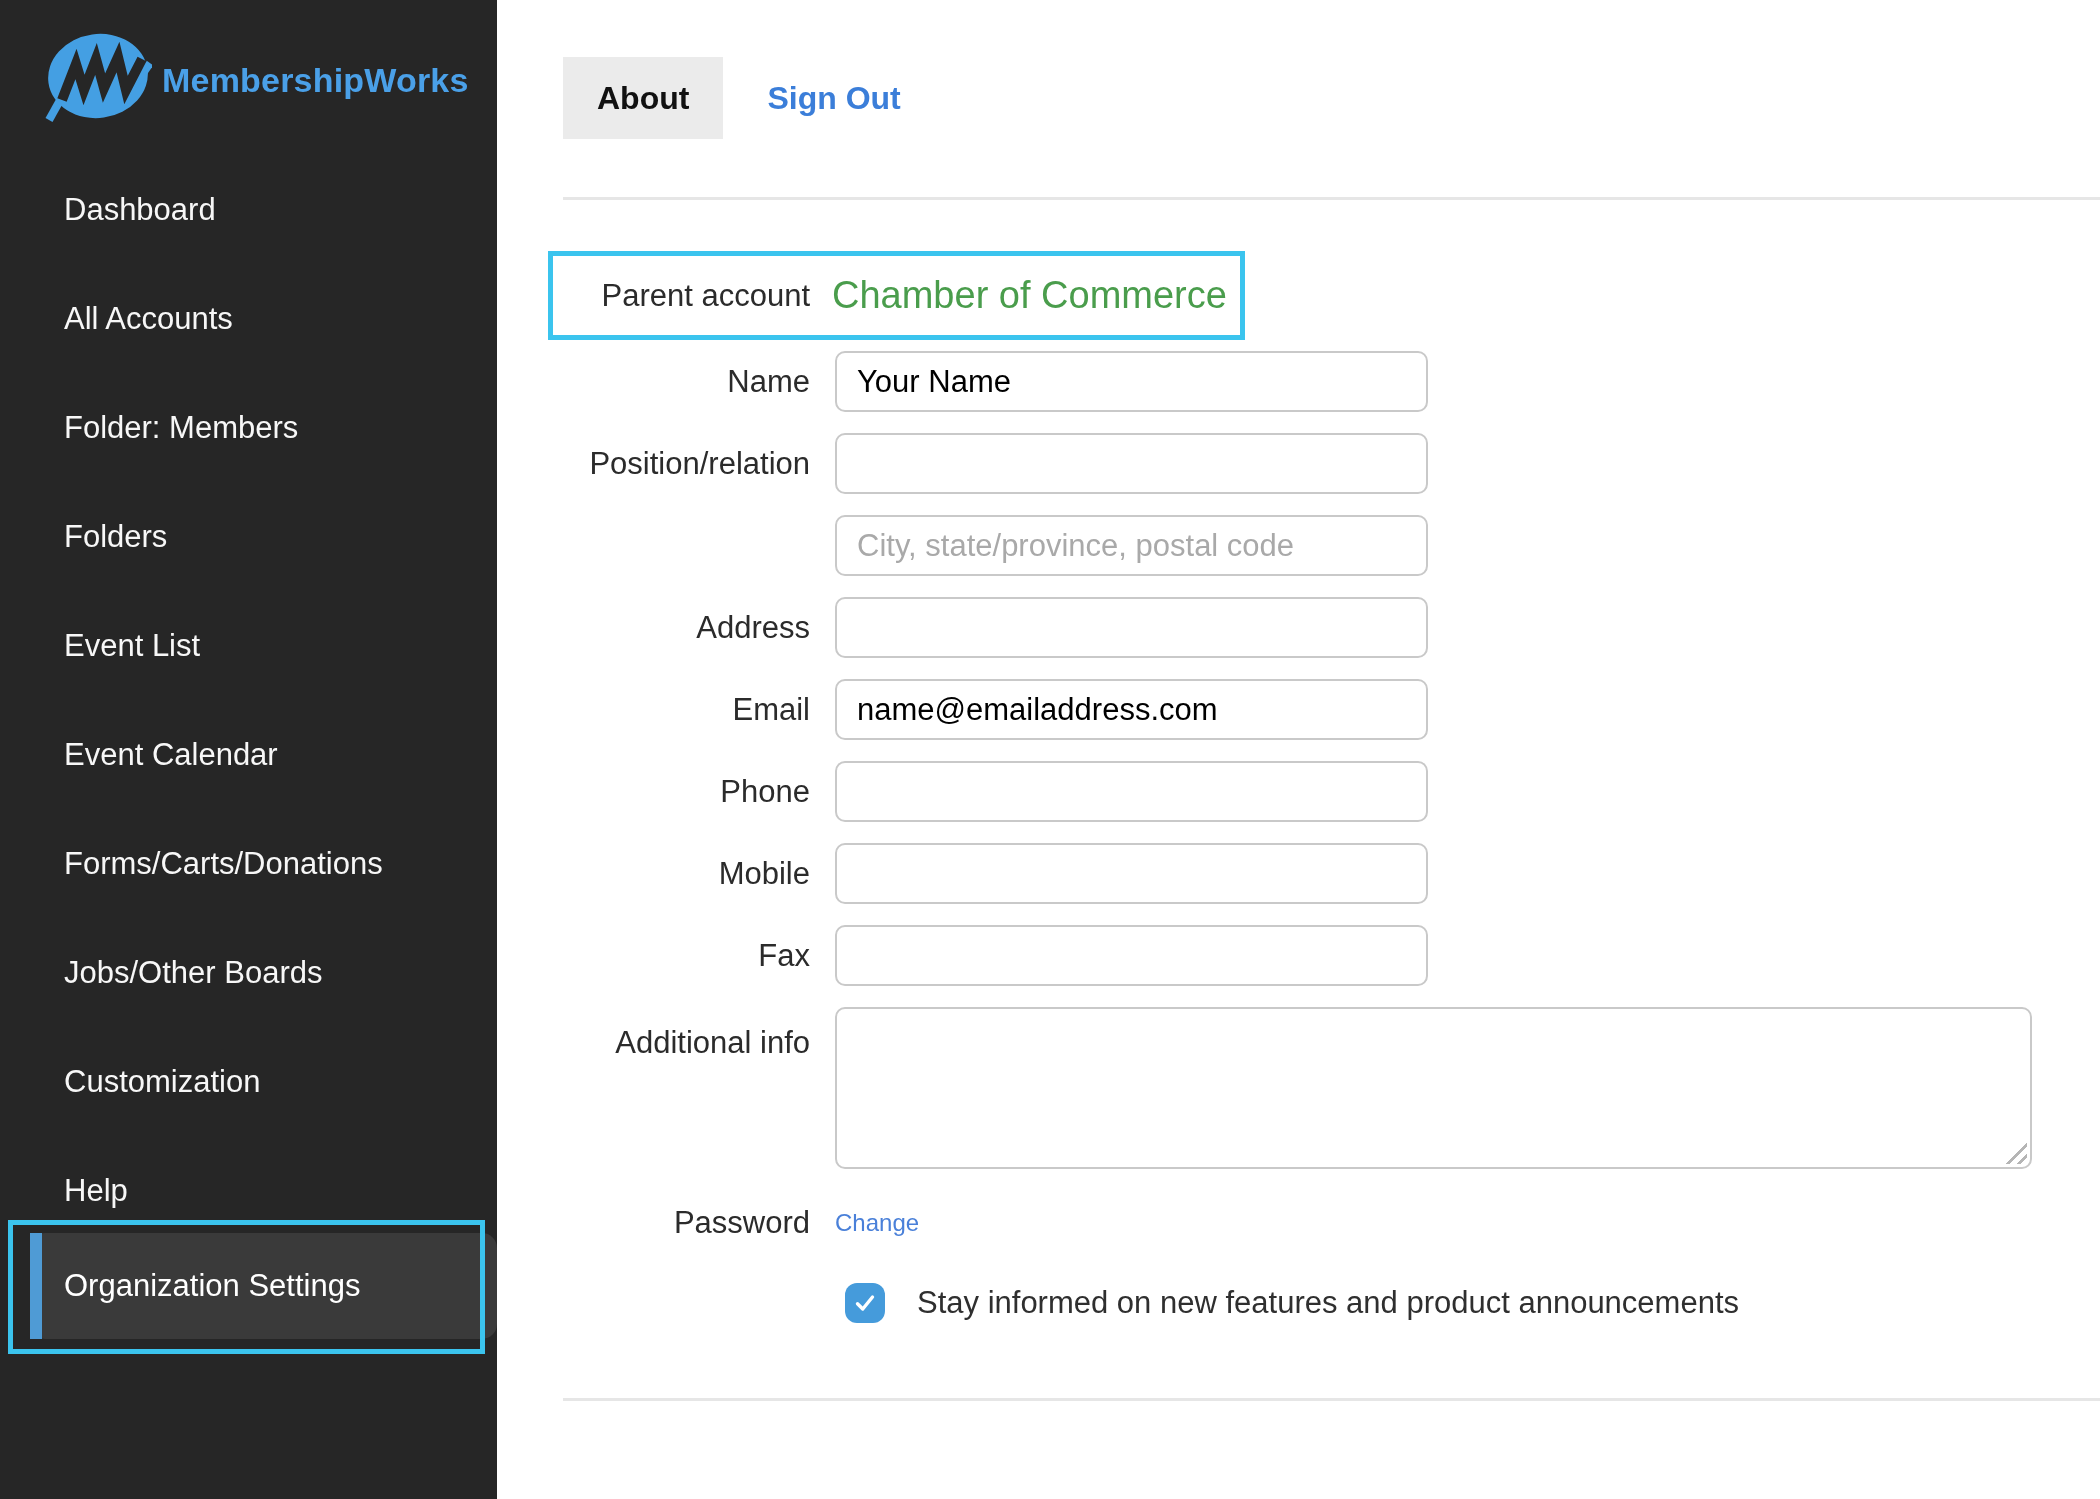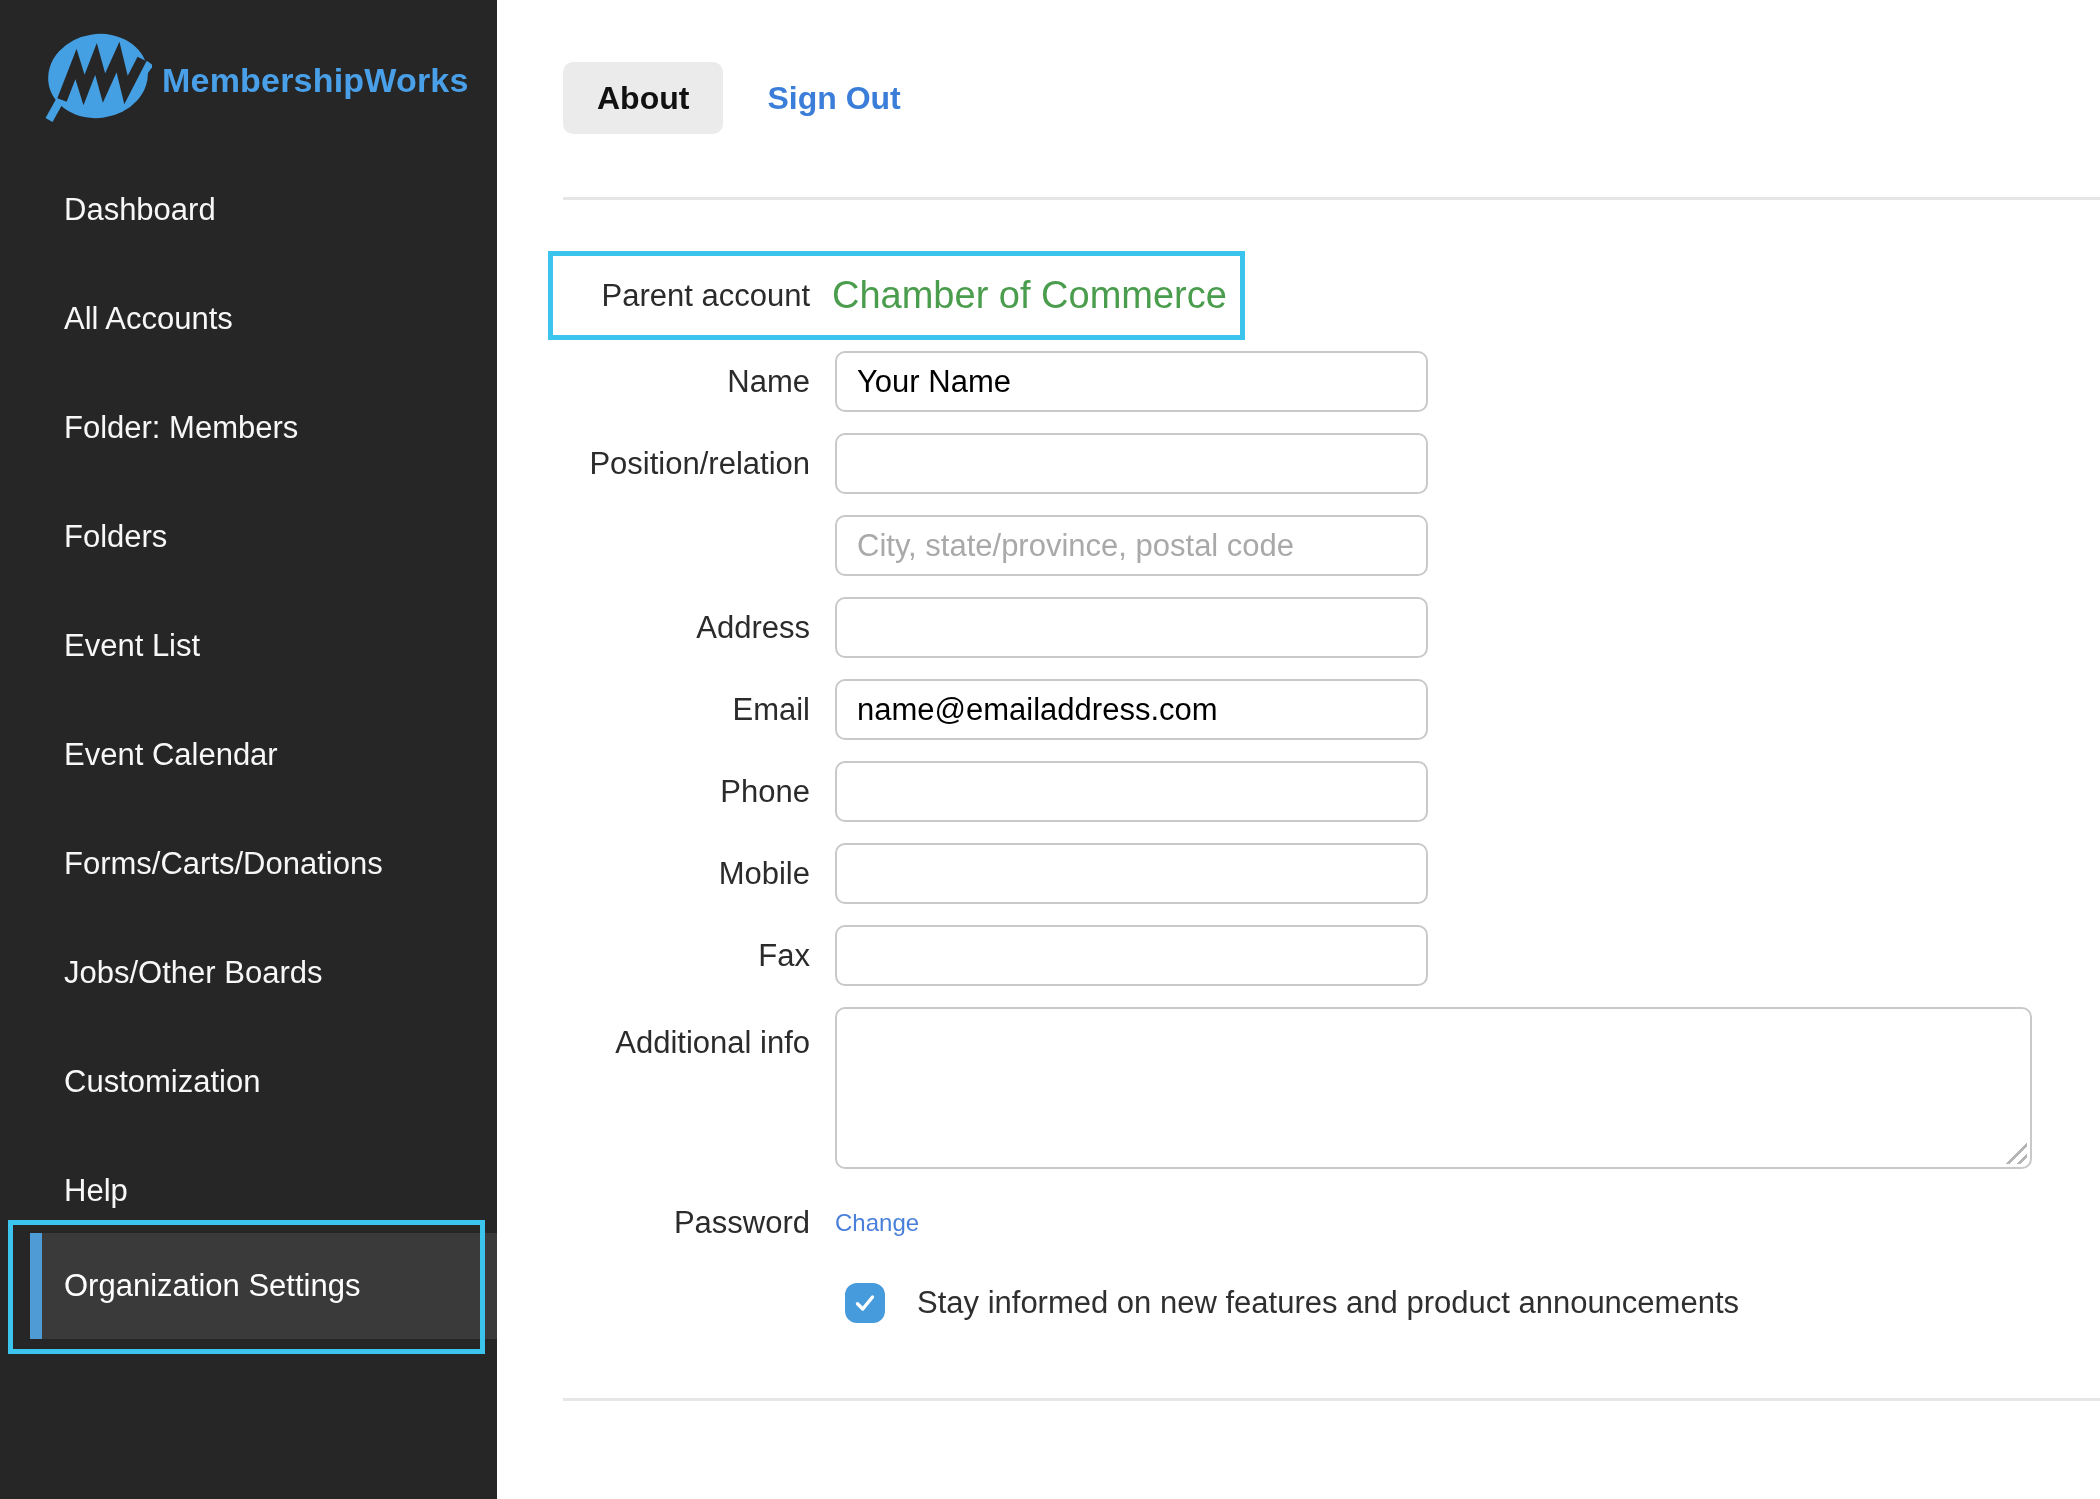--- a/index.html
+++ b/index.html
@@ -40,39 +40,40 @@
   .org-wrap {
     position:relative;
     margin-top:-12px;
     margin-left:30px;
     height:106px;
     background:#3a3a3a;
     display:flex; align-items:center;
     padding-left:34px;
     color:#ffffff; font-size:31px;
     cursor:pointer;
+    border-radius:15px;
   }
   .org-bar {
     position:absolute; left:0; top:0; bottom:0; width:12px;
     background:#4f9bd5;
   }
   .org-annotation {
     position:absolute;
     left:-22px; right:12px; top:-13px; bottom:-15px;
     border:5px solid #3bc4ee;
     pointer-events:none;
   }
 
   
   .main { flex:1; padding:57px 0 0 51px; }
 
   .tabs { display:flex; align-items:center; margin-left:15px; height:82px; }
   .tab-about {
-    background:#ebebeb; border-radius:10px;
-    padding:0 34px; height:72px;
+    background:#ebebeb; border-radius:0;
+    padding:0 34px; height:82px;
     display:flex; align-items:center;
     font-size:32px; font-weight:bold; color:#111111;
     cursor:pointer;
   }
   .signout {
     margin-left:44px;
     font-size:32px; font-weight:bold; color:#3b7ed9;
     cursor:pointer;
   }
   .divider { height:3px; background:#e6e6e6; margin-left:15px; }

